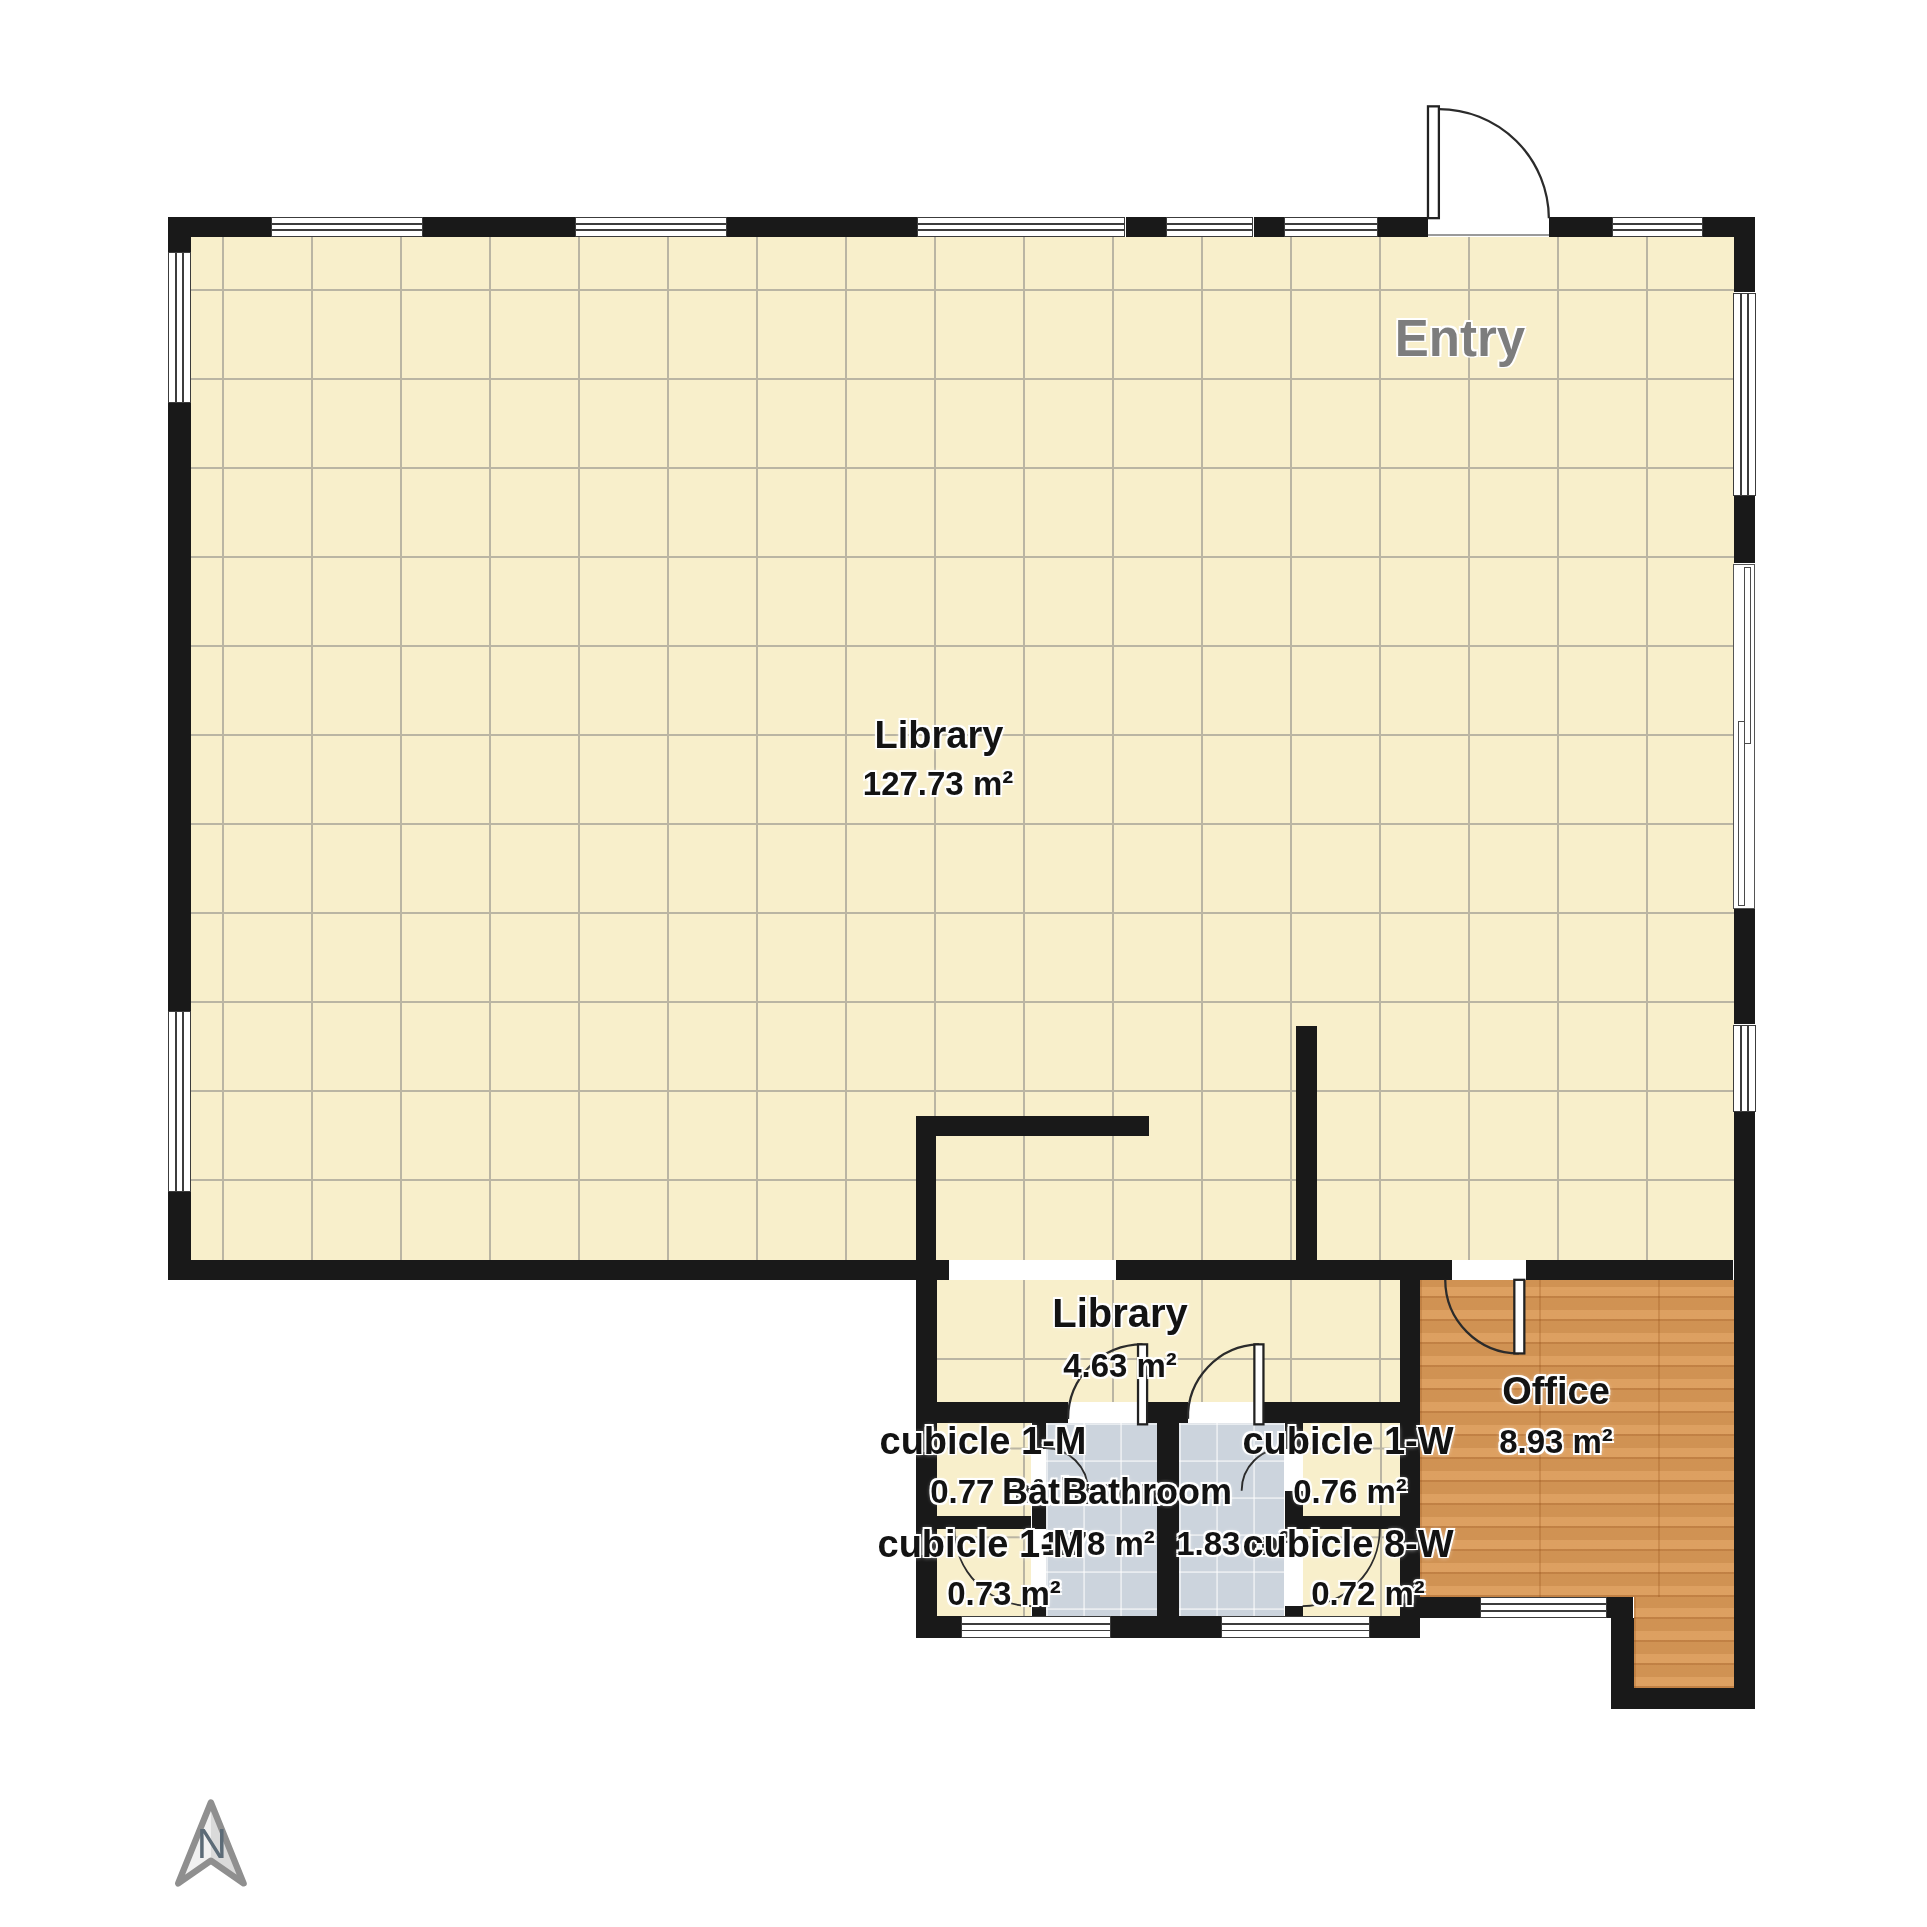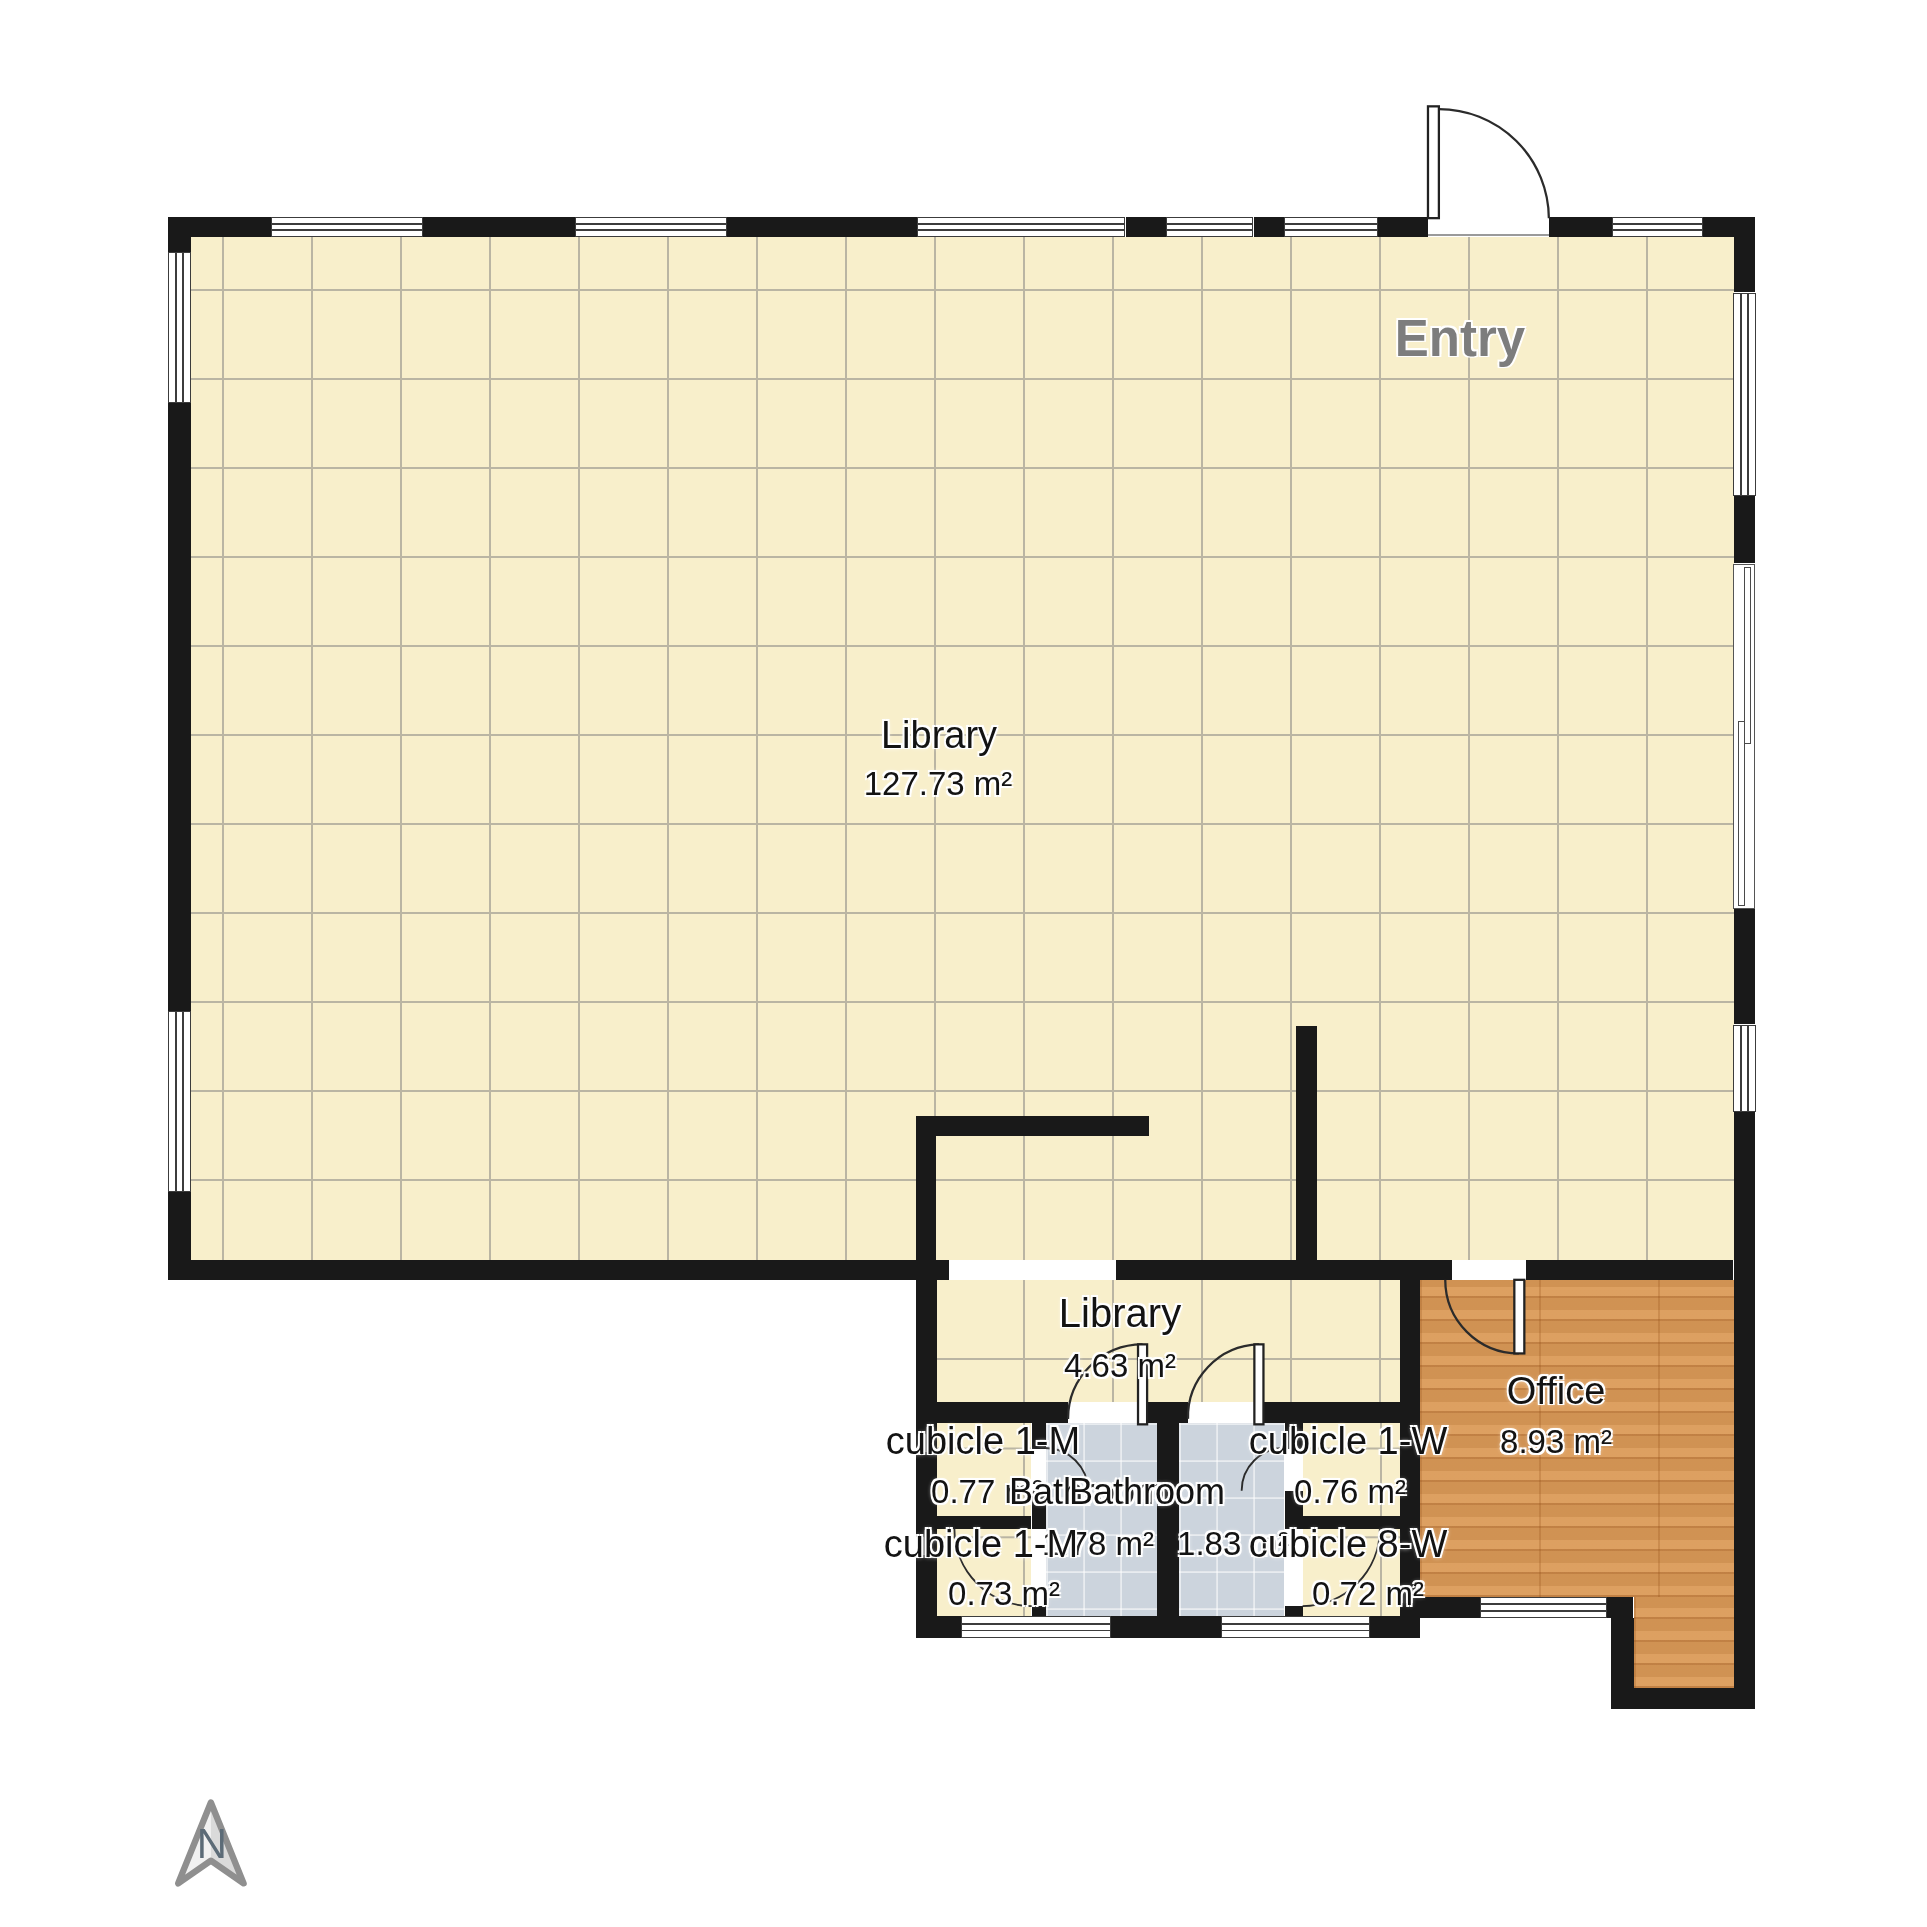--- a/index.html
+++ b/index.html
@@ -23,21 +23,21 @@
                       repeating-linear-gradient(0deg, rgba(255,255,255,.06) 0 11px, rgba(0,0,0,.05) 11px 23px);}
   .win-h{position:absolute;height:20px;background:#ffffff;border:1.8px solid #3c3c3c;box-sizing:border-box;z-index:4;
      background-image:linear-gradient(to bottom, transparent calc(33% - 0.9px), #3c3c3c calc(33% - 0.9px), #3c3c3c calc(33% + 0.9px), transparent calc(33% + 0.9px), transparent calc(67% - 0.9px), #3c3c3c calc(67% - 0.9px), #3c3c3c calc(67% + 0.9px), transparent calc(67% + 0.9px));}
   .win-v{position:absolute;width:23px;background:#ffffff;border:1.8px solid #3c3c3c;box-sizing:border-box;z-index:4;
      background-image:linear-gradient(to right, transparent calc(33% - 0.9px), #3c3c3c calc(33% - 0.9px), #3c3c3c calc(33% + 0.9px), transparent calc(33% + 0.9px), transparent calc(67% - 0.9px), #3c3c3c calc(67% - 0.9px), #3c3c3c calc(67% + 0.9px), transparent calc(67% + 0.9px));}
   .slide{position:absolute;background:#ffffff;border:0.9px solid #555;box-sizing:border-box;z-index:4;}
   .slide .panel{position:absolute;background:#fff;border:1.8px solid #4a4a4a;box-sizing:border-box;}
   #doors{position:absolute;left:0;top:0;z-index:5;pointer-events:none;}
   .lbl{position:absolute;z-index:6;white-space:nowrap;transform:translate(-50%,-50%);
        color:#131313;
-       text-shadow:-1.8px -1.8px 0 #fff, 1.8px -1.8px 0 #fff, -1.8px 1.8px 0 #fff, 1.8px 1.8px 0 #fff, 0 0 5.5px #fff, 0 0 1.8px #fff;}
+       text-shadow:-1.8px -1.8px 0 #fff, 1.8px -1.8px 0 #fff, -1.8px 1.8px 0 #fff, 1.8px 1.8px 0 #fff, 0 0 5.5px #fff, 0 0 1.8px #fff;font-weight:bold;}
   .room-name{font-size:38px;}
   .room-area{font-size:33px;}
   .entry-name{font-size:51px;font-weight:700;color:#7d7d7d;
        text-shadow:-1.8px -1.8px 0 #fff, 1.8px -1.8px 0 #fff, -1.8px 1.8px 0 #fff, 1.8px 1.8px 0 #fff;}
   .hall-name{font-size:40px;}
   .threshold{position:absolute;background:#9a9a9a;z-index:4;}
 </style>
 </head>
 <body>
 

